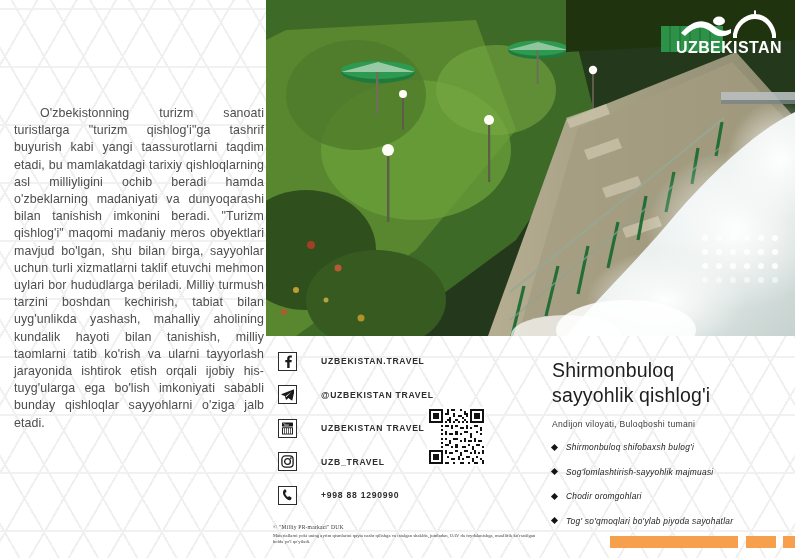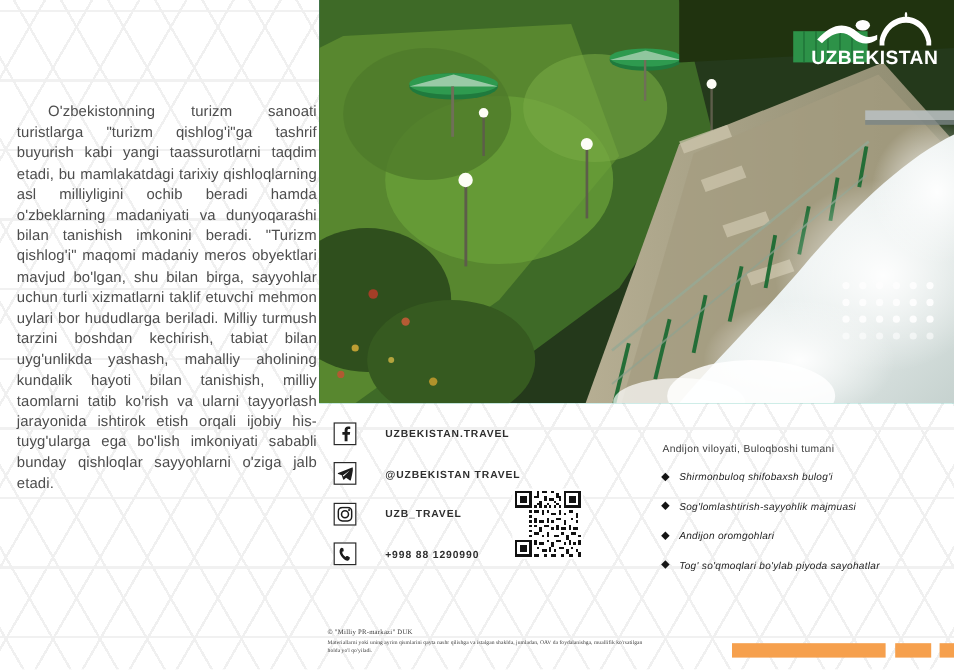--- a/index.html
+++ b/index.html
@@ -17,21 +17,21 @@
     background-image:
       repeating-linear-gradient(60deg, transparent 0 16px, #f0f0f0 16px 18px, transparent 18px 34px),
       repeating-linear-gradient(-60deg, transparent 0 16px, #f0f0f0 16px 18px, transparent 18px 34px),
       repeating-linear-gradient(0deg, transparent 0 26px, #f1f1f1 26px 28px, transparent 28px 58px);
     z-index:0;
   }
   .page{ position:absolute; inset:0; z-index:2; }
 
   
   .left-col{
-    position:absolute; left:14px; top:85px; width:250px;
+    position:absolute; left:14px; top:105px; width:250px;
   }
   .body-text{
     font-size:12.4px;
     line-height:17.2px;
     color:#4d4d4d;
     text-align:justify;
     text-indent:26px;
     letter-spacing:.1px;
   }
 
@@ -294,20 +294,37 @@
 
     <div class="c-row">
       <span class="c-ico">
         <svg width="13" height="12" viewBox="0 0 13 12">
             <path d="M12.4,0.6L0.8,5.1C0.3,5.3,0.3,5.9,0.9,6.1l2.9,0.9l1.1,3.4c0.1,0.4,0.6,0.5,0.9,0.2l1.6-1.5l3,2.2 c0.4,0.3,0.9,0.1,1-0.4l2.1-9C13.6,0.8,13,0.4,12.4,0.6z M4.6,7.2L10.4,3L5.3,8.1L4.6,7.2z" fill="#1b1b1b"></path>
           </svg>
       </span>
       <span class="c-label">@UZBEKISTAN TRAVEL</span>
     </div>
 
+    <div class="c-row">
+      <span class="c-ico">
+        <svg width="13" height="13" viewBox="0 0 13 13">
+          <rect x="1" y="0.5" width="11" height="4" rx="0.6" fill="#1b1b1b"></rect>
+          <text x="2.2" y="3.8" font-family="'Liberation Sans',sans-serif" font-size="3.2" fill="#ffffff">You</text>
+          <rect x="1" y="5.2" width="11" height="7.3" rx="0.6" fill="#1b1b1b"></rect>
+          <g fill="#ffffff">
+            <rect x="2" y="6.2" width="1.3" height="5.4"></rect>
+            <rect x="4" y="6.2" width="1.3" height="5.4"></rect>
+            <rect x="6" y="6.2" width="1.3" height="5.4"></rect>
+            <rect x="8" y="6.2" width="1.3" height="5.4"></rect>
+            <rect x="10" y="6.2" width="1" height="5.4"></rect>
+          </g>
+        </svg>
+      </span>
+      <span class="c-label">UZBEKISTAN TRAVEL</span>
+    </div>
 
     <div class="c-row">
       <span class="c-ico">
         <svg width="13" height="13" viewBox="0 0 13 13">
           <rect x="0.9" y="0.9" width="11.2" height="11.2" rx="3.4" fill="none" stroke="#1b1b1b" stroke-width="1.3"></rect>
           <circle cx="6.5" cy="6.5" r="2.9" fill="none" stroke="#1b1b1b" stroke-width="1.3"></circle>
           <circle cx="9.9" cy="3.1" r="0.85" fill="#1b1b1b"></circle>
         </svg>
       </span>
       <span class="c-label">UZB_TRAVEL</span>
@@ -431,34 +448,38 @@
       </g>
     </svg>
   </div>
 
   <div class="copyright">
     <div class="cr-line1">© "Milliy PR-markazi" DUK</div>
     <div class="cr-body">Materiallarni yoki uning ayrim qismlarini qayta nashr qilishga va istalgan shaklda, jumladan, OAV da foydalanishga, muallifik ko'rsatilgan holda yo'l qo'yiladi.</div>
   </div>
 
   <div class="info">
+    <h1>
+      <span>Shirmonbuloq</span><br>
+      <span>sayyohlik qishlog'i</span>
+    </h1>
     <div class="subtitle">Andijon viloyati, Buloqboshi tumani</div>
 
     <div class="feat">
       <div class="feat-row">
         <span class="dia"></span>
         <span class="feat-txt">Shirmonbuloq shifobaxsh bulog'i</span>
       </div>
       <div class="feat-row">
         <span class="dia"></span>
         <span class="feat-txt">Sog'lomlashtirish-sayyohlik majmuasi</span>
       </div>
       <div class="feat-row">
         <span class="dia"></span>
-        <span class="feat-txt">Andijon oromgohlari</span>
+        <span class="feat-txt">Chodir oromgohlari</span>
       </div>
       <div class="feat-row">
         <span class="dia"></span>
         <span class="feat-txt">Tog' so'qmoqlari bo'ylab piyoda sayohatlar</span>
       </div>
     </div>
   </div>
 
   <div class="bars">
     <span class="bar b1"></span>

